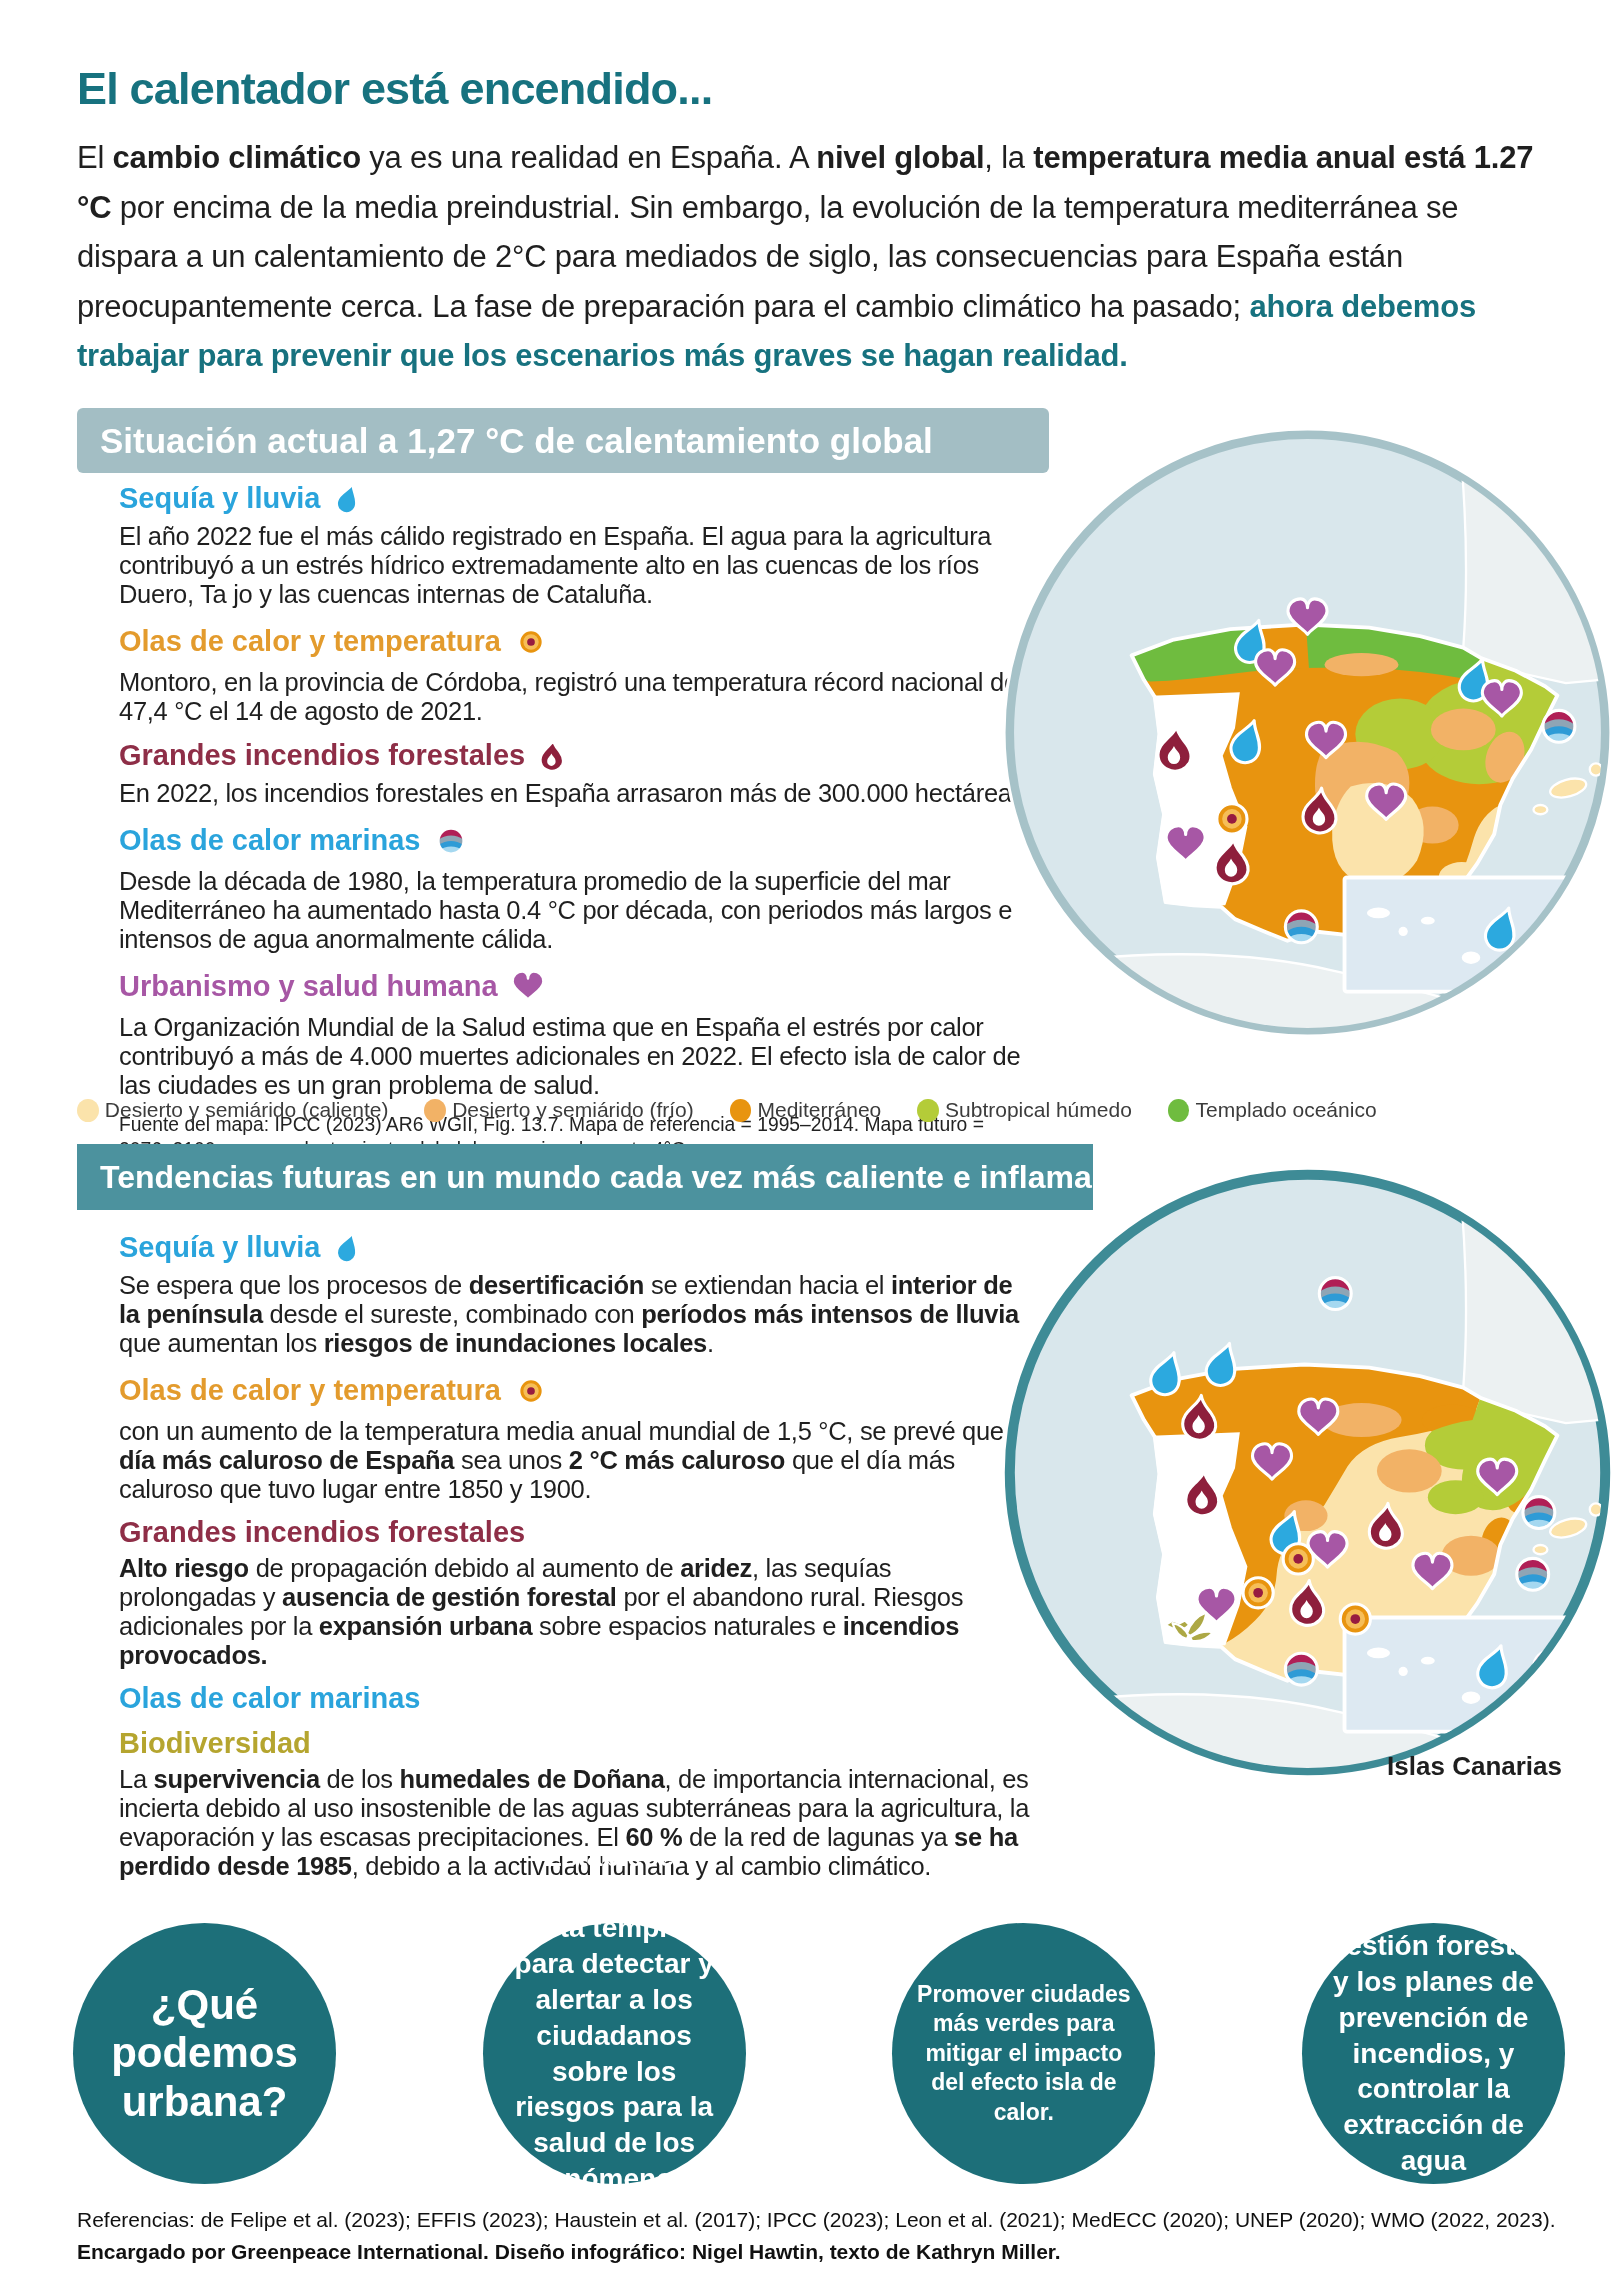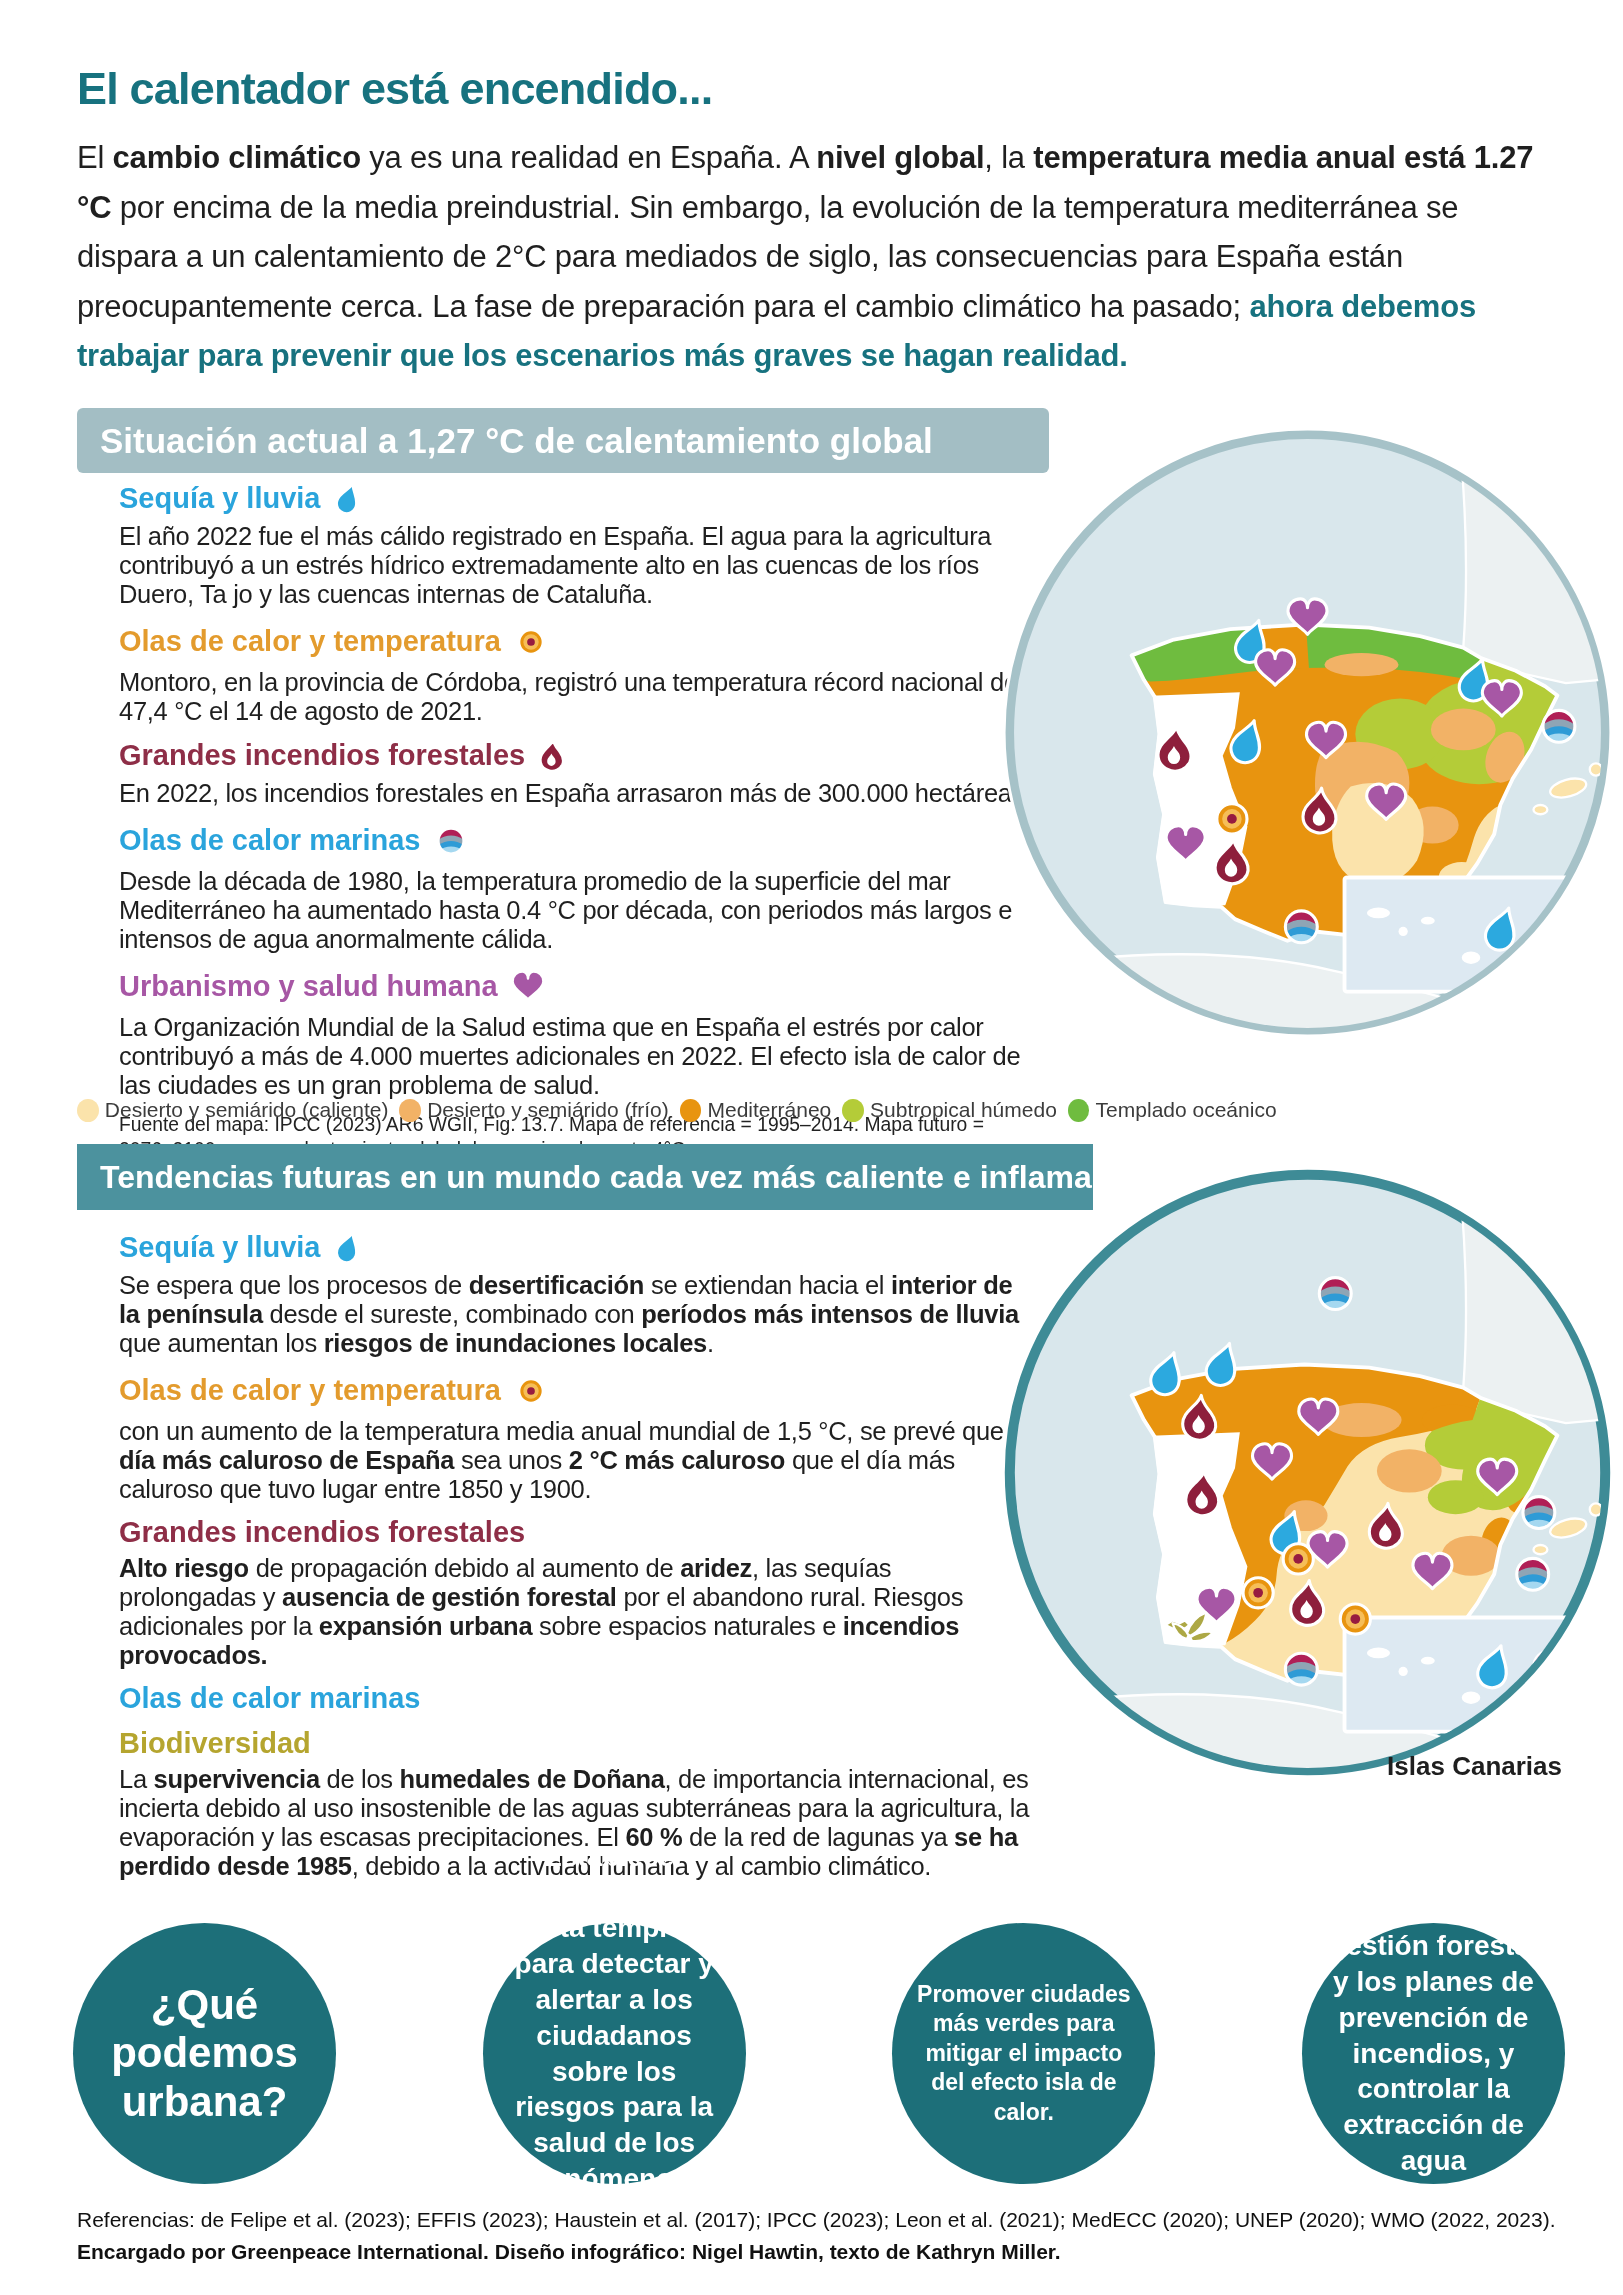--- a/index.html
+++ b/index.html
@@ -30,21 +30,21 @@
   .sub p{font-size:25.5px; line-height:29px; letter-spacing:-0.3px;}
   .c-blue{color:var(--h-blue);} .c-orange{color:var(--h-orange);}
   .c-maroon{color:var(--h-maroon);} .c-purple{color:var(--h-purple);}
   .c-olive{color:var(--h-olive);}
   .h-icon{width:36px; height:36px; vertical-align:-9.3px; margin-left:9.3px;}
   .h-icon.big{width:42px; height:42px; vertical-align:-12.4px;}
 
   .source-note{margin-top:10.8px; width:866px; font-size:19.3px; line-height:1.32; color:#222;}
 
   .legend{position:absolute; left:77px; top:1098px; width:1005px; display:flex;
-          gap:11px; align-items:center; font-size:21px; color:#3c3c3c; z-index:1;}
+          gap:36px; align-items:center; font-size:21px; color:#3c3c3c; z-index:1;}
   .leg-item{display:flex; align-items:center; gap:6.2px; white-space:nowrap;}
   .leg-dot{width:21.6px; height:23px; border-radius:50%; flex:0 0 auto;}
 
   .map{position:absolute; width:617px; height:617px; z-index:2;}
   .map1{left:999px; top:424px;}
   .map2{left:999px; top:1164px;}
 
   .canarias{position:absolute; left:989px; top:1751px; width:573px; text-align:right; z-index:3;}
   .canarias .lbl{font-size:26px; font-weight:bold; margin-bottom:7.7px;}
   .canarias .note{font-size:28px; line-height:1.35;}

